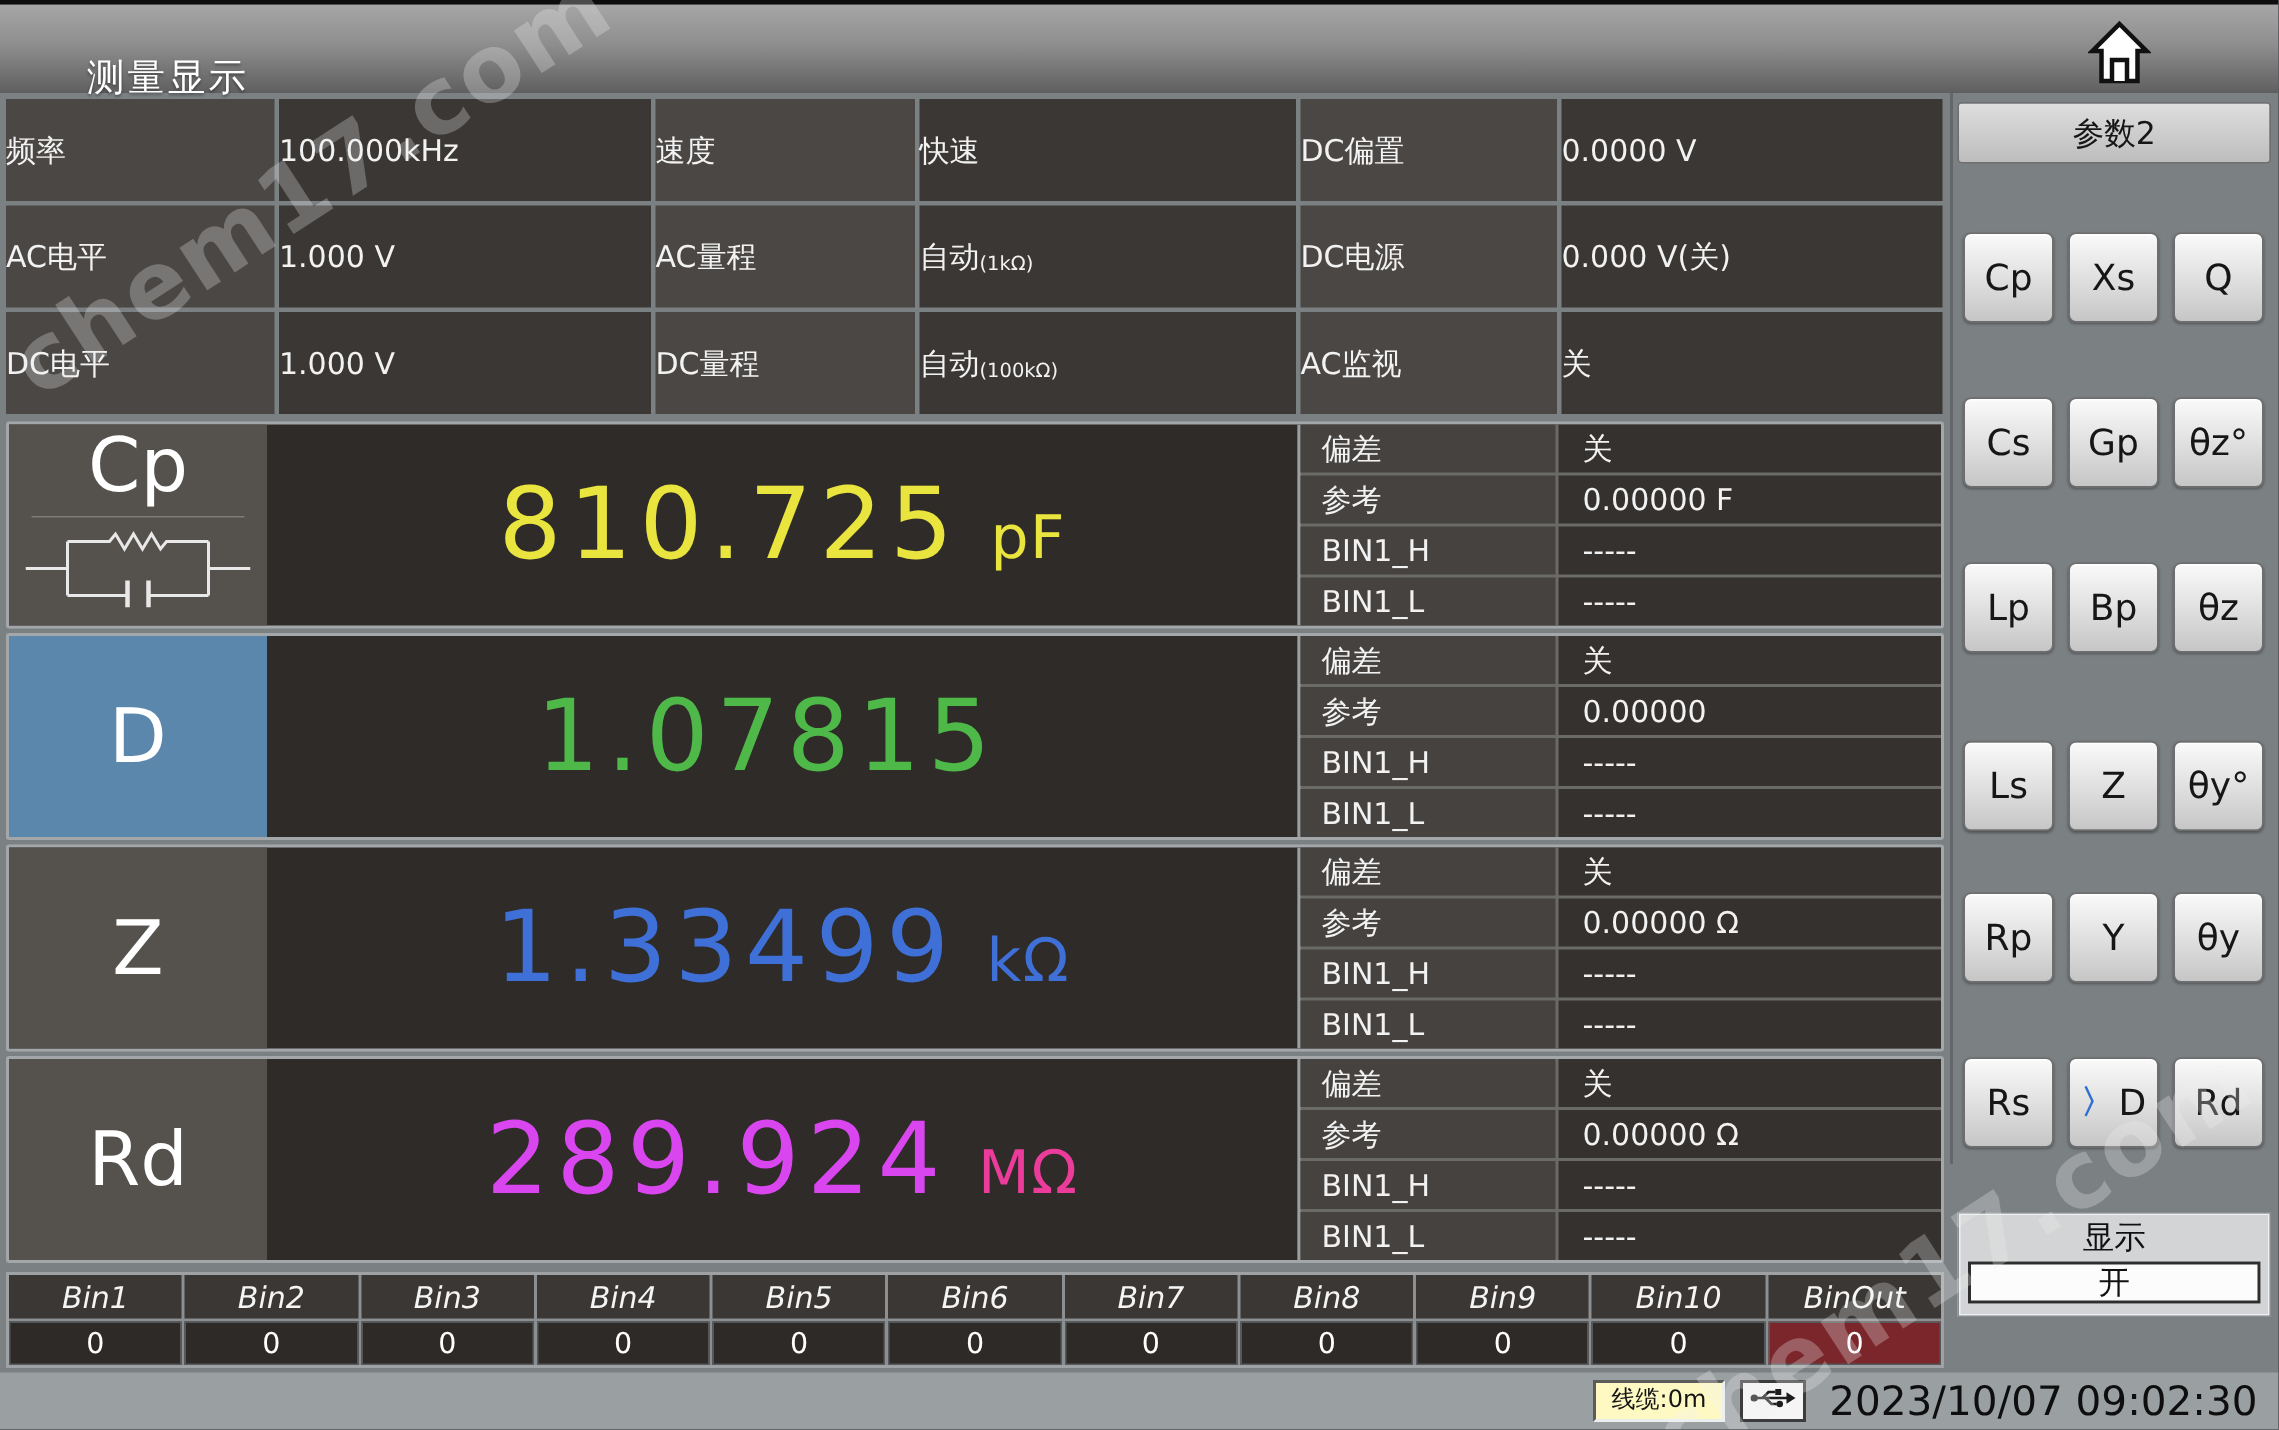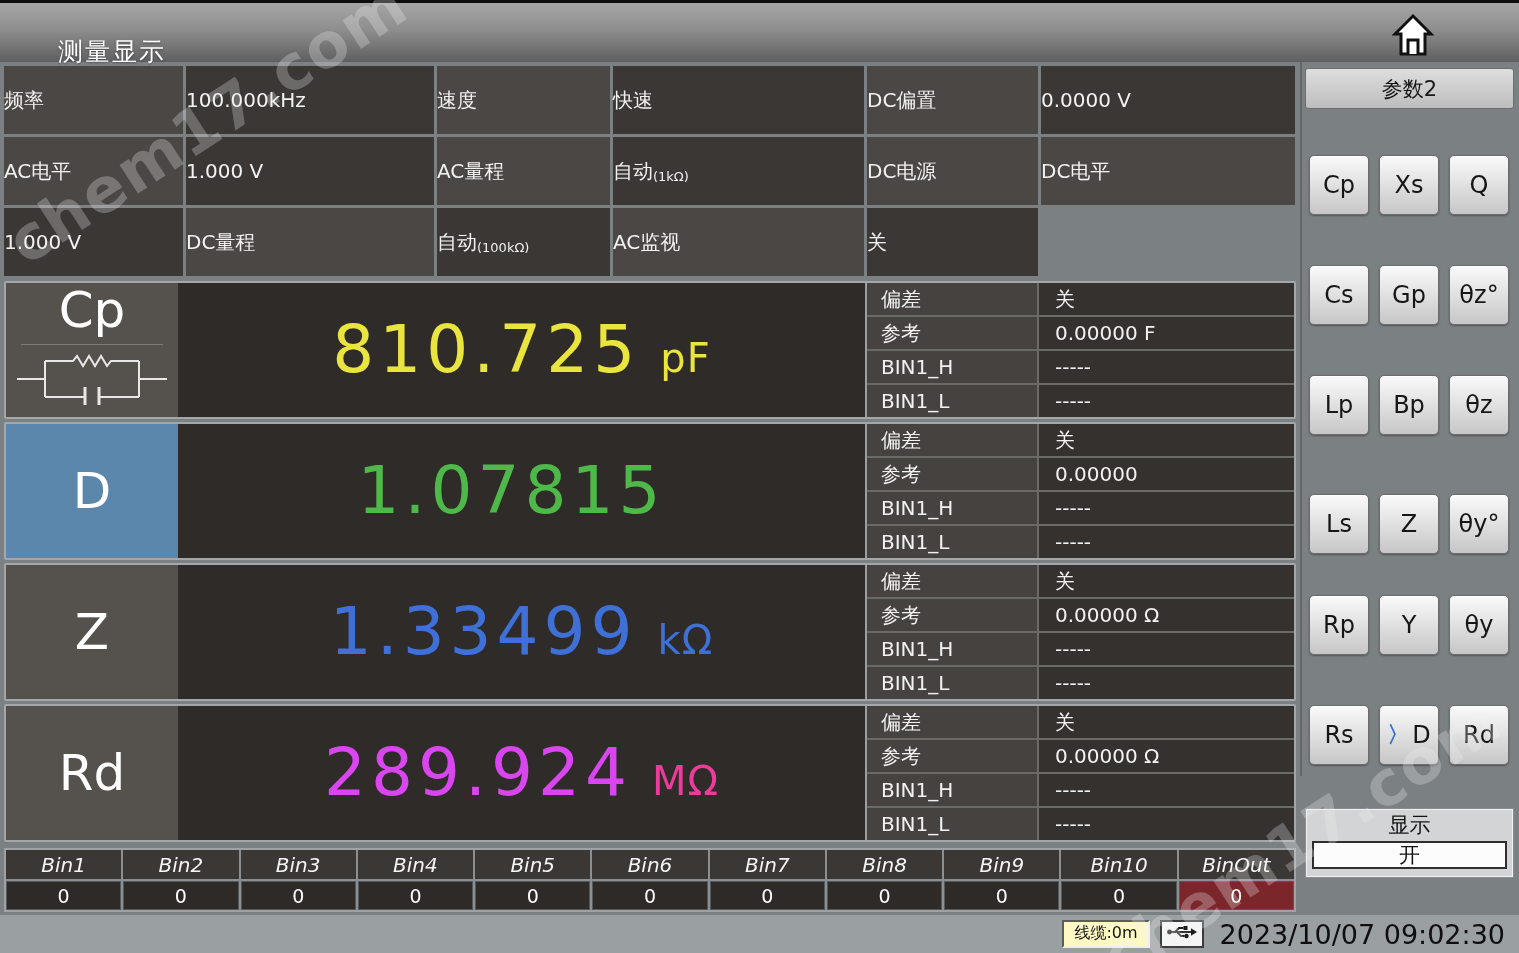--- a/index.html
+++ b/index.html
@@ -146,20 +146,23 @@
     <div class="pcell lab">AC电平</div>
     <div class="pcell val">
         <span>1.000 V</span>
       </div>
     <div class="pcell lab">AC量程</div>
     <div class="pcell val">
         <span>自动</span>
         <span class="sub">(1kΩ)</span>
       </div>
     <div class="pcell lab">DC电源</div>
+    <div class="pcell val">
+        <span>0.000 V(关)</span>
+      </div>
 
     <div class="pcell lab">DC电平</div>
     <div class="pcell val">
         <span>1.000 V</span>
       </div>
     <div class="pcell lab">DC量程</div>
     <div class="pcell val">
         <span>自动</span>
         <span class="sub">(100kΩ)</span>
       </div>

